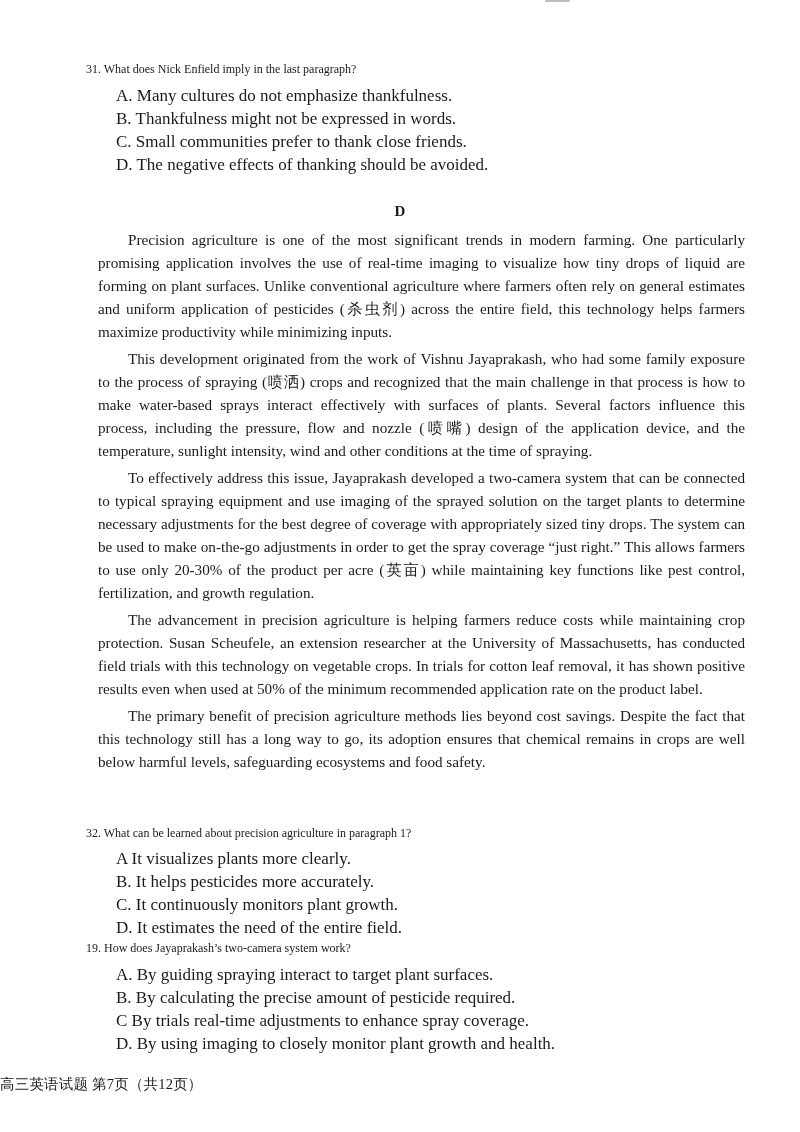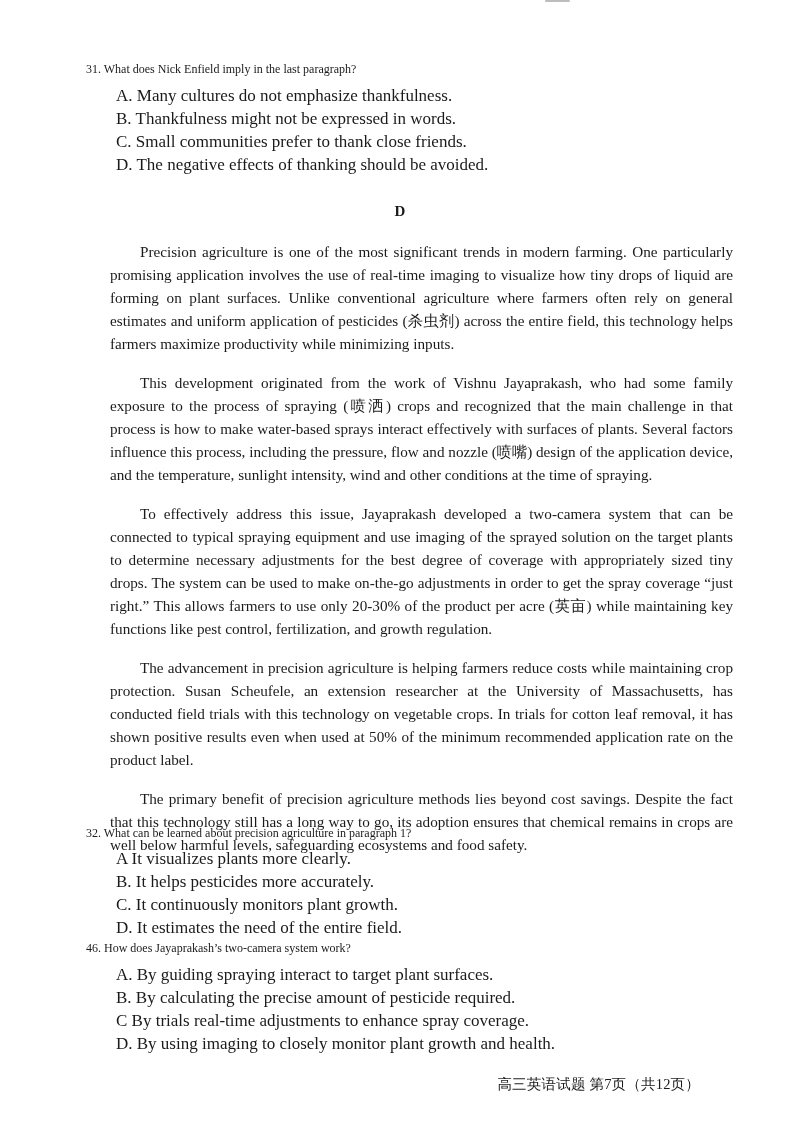--- a/index.html
+++ b/index.html
@@ -15,23 +15,23 @@
   .q-stem { position: absolute; left: 86px; font-size: 12px; white-space: nowrap; }
   .q-opt { position: absolute; left: 116px; font-size: 17px; white-space: nowrap; }
   .section-title {
     position: absolute; top: 203px; left: 0; width: 800px; text-align: center;
     font-weight: bold; font-size: 15px;
   }
   .passage {
     position: absolute; left: 94px; width: 655px; top: 224px;
     font-size: 15.2px; line-height: 23px; text-align: justify;
   }
-  .passage p { margin: 16px; text-indent: 30px; }
+  .passage p { margin: 4px; text-indent: 30px; }
   .footer {
-    position: absolute; top: 1075px; left: 12px; width: 688px; text-align: right;
+    position: absolute; top: 1075px; left: 0; width: 688px; text-align: left;
     font-size: 14.5px; letter-spacing: 0.2px;
   }
 </style>
 </head>
 <body>
 
 <div class="scan-mark"></div>
 
 <div>
   <div class="q-stem" style="top:62px">31. What does Nick Enfield imply in the last paragraph?</div>
@@ -52,20 +52,20 @@
 
 <div>
   <div class="q-stem" style="top:826px">32. What can be learned about precision agriculture in paragraph 1?</div>
   <div class="q-opt" style="top:849px">A  It visualizes plants more clearly.</div>
   <div class="q-opt" style="top:872px">B. It helps pesticides more accurately.</div>
   <div class="q-opt" style="top:895px">C. It continuously monitors plant growth.</div>
   <div class="q-opt" style="top:918px">D. It estimates the need of the entire field.</div>
 </div>
 
 <div>
-  <div class="q-stem" style="top:941px">46. How does Jayaprakash’s two-camera system work?</div>
+  <div class="q-stem" style="top:941px">19. How does Jayaprakash’s two-camera system work?</div>
   <div class="q-opt" style="top:965px">A. By guiding spraying interact to target plant surfaces.</div>
   <div class="q-opt" style="top:988px">B. By calculating the precise amount of pesticide required.</div>
   <div class="q-opt" style="top:1011px">C  By trials real-time adjustments to enhance spray coverage.</div>
   <div class="q-opt" style="top:1034px">D. By using imaging to closely monitor plant growth and health.</div>
 </div>
 
 <div class="footer">高三英语试题 第7页（共12页）</div>
 
 </body></html>

